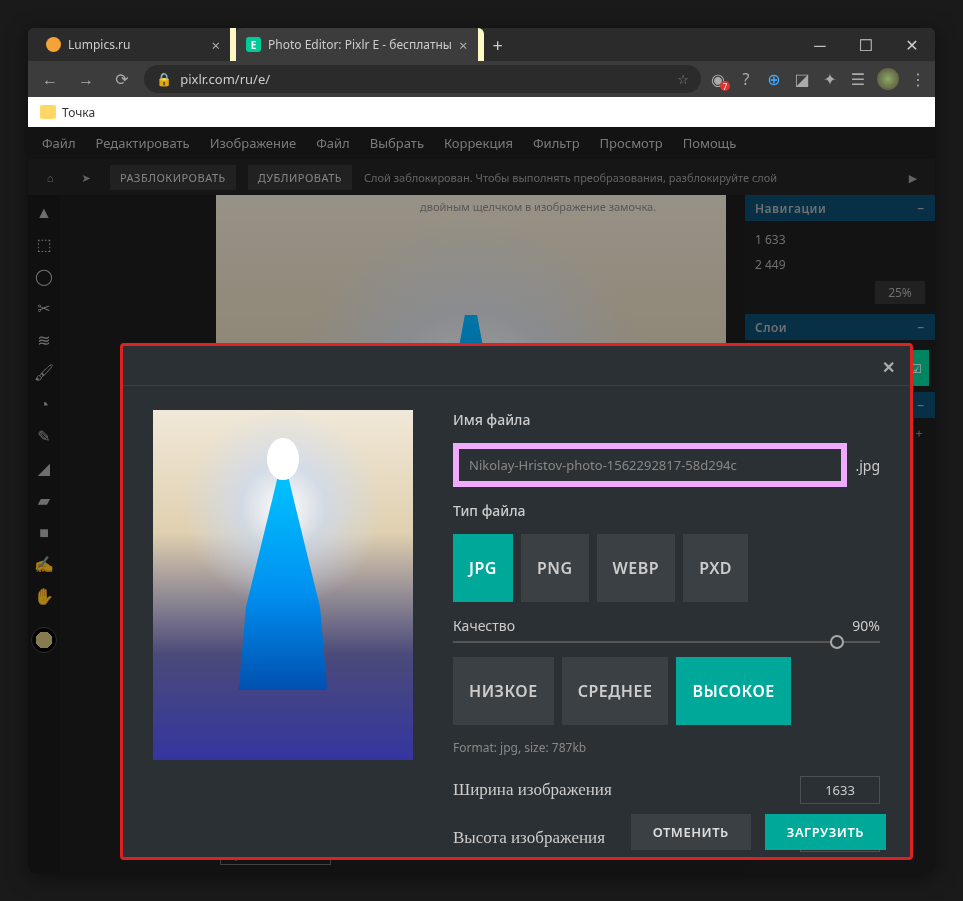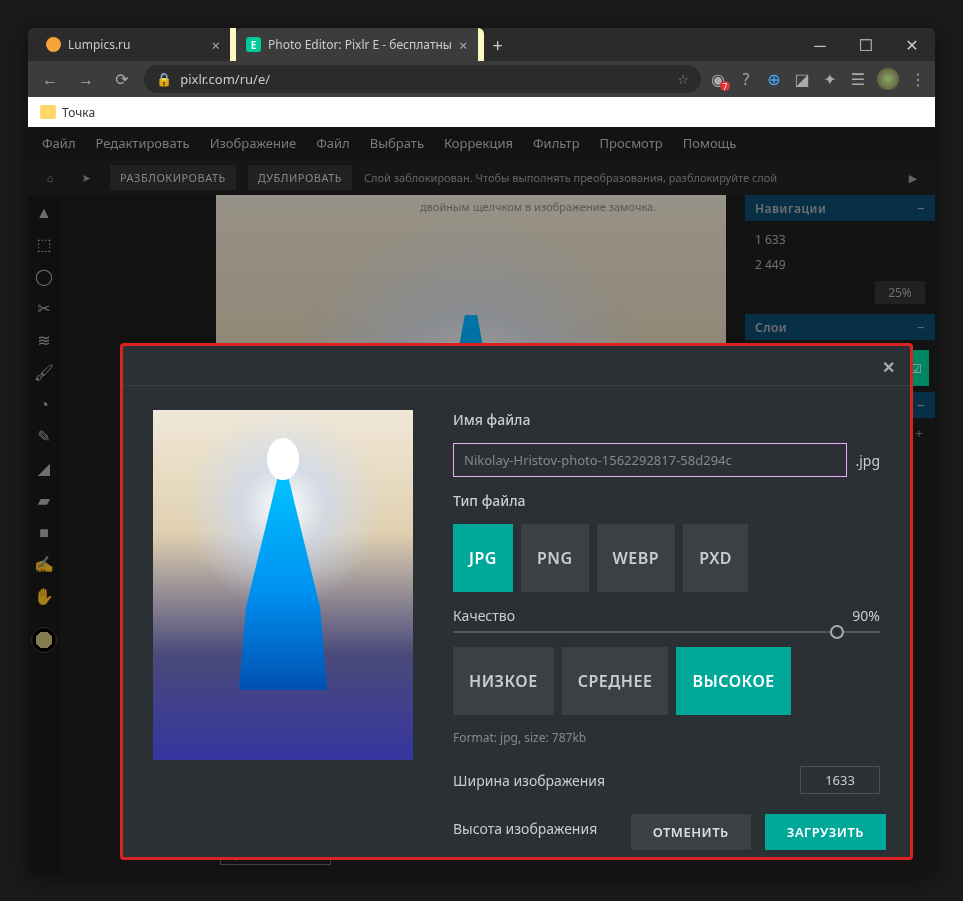--- a/index.html
+++ b/index.html
@@ -82,32 +82,32 @@
   radial-gradient(circle at 50% 28%, rgba(255,255,255,.95) 0, rgba(200,220,255,.6) 15%, transparent 35%),
   linear-gradient(180deg,#f0e8d8 0%,#e0d0b0 35%,#4a4a7a 70%,#3535a0 100%); position:relative; }
 .preview-box::before { content:""; position:absolute; left:33%; top:18%; width:34%; height:62%;
   background:linear-gradient(180deg,#00c4ff 0%,#0090f0 55%,#0050b0 100%);
   clip-path:polygon(45% 0,55% 0,62% 12%,92% 62%,100% 100%,0 100%,8% 62%,38% 12%); }
 .preview-box::after { content:""; position:absolute; left:44%; top:8%; width:12%; height:12%; background:#fff; border-radius:50%; }
 
 .form-col { flex:1; display:flex; flex-direction:column; gap:14px; color:#bbb; }
 .lbl { font-size:14px; color:#ccc; font-weight:500; }
 .fname-row { display:flex; align-items:center; gap:8px; }
-.fname-input { flex:1; height:34px; background:transparent; border:1px solid #f0abfc; color:#888; padding:16px 10px; font-size:13px; }
+.fname-input { flex:1; height:34px; background:transparent; border:6px solid #f0abfc; color:#888; padding:16px 10px; font-size:13px; }
 .ext-lbl { color:#ccc; font-size:14px; }
 .btn-row { display:flex; gap:8px; }
 .fmt-btn { padding:23px 16px; background:#3a4044; color:#ccc; font-size:16px; font-weight:600; letter-spacing:.5px; cursor:pointer; border:none; }
 .fmt-btn.active { background:#00a89a; color:#fff; }
 .slider-wrap { flex:1; display:flex; flex-direction:column; gap:6px; }
 .slider-head { display:flex; justify-content:space-between; font-size:14px; color:#ccc; }
 .slider-track { height:2px; background:#555; position:relative; }
 .slider-thumb { position:absolute; top:-6px; left:90%; width:14px; height:14px; border-radius:50%; border:2px solid #aaa; background:#2b3034; transform:translateX(-50%); }
 .fmt-info { font-size:12px; color:#888; }
 .dim-form-row { display:flex; align-items:center; justify-content:space-between; margin-top:6px; }
-.dim-form-row .lbl2 { font-size:14px; color:#ccc; }
+.dim-form-row .lbl2 { font-size:17px; color:#ccc;font-family:Liberation Serif, serif; }
 .dim-input { width:80px; height:28px; background:transparent; border:1px solid #4a5054; color:#ccc; text-align:center; font-size:13px; }
 
 .modal-foot { height:50px; display:flex; align-items:center; justify-content:flex-end; gap:14px; padding:0 24px; }
 .m-btn { padding:9px 22px; font-size:13px; font-weight:600; letter-spacing:.5px; cursor:pointer; border:none; }
 .m-btn.cancel { background:#3a4044; color:#ddd; }
 .m-btn.primary { background:#00a89a; color:#fff; }
 </style>
 </head>
 <body>
 

